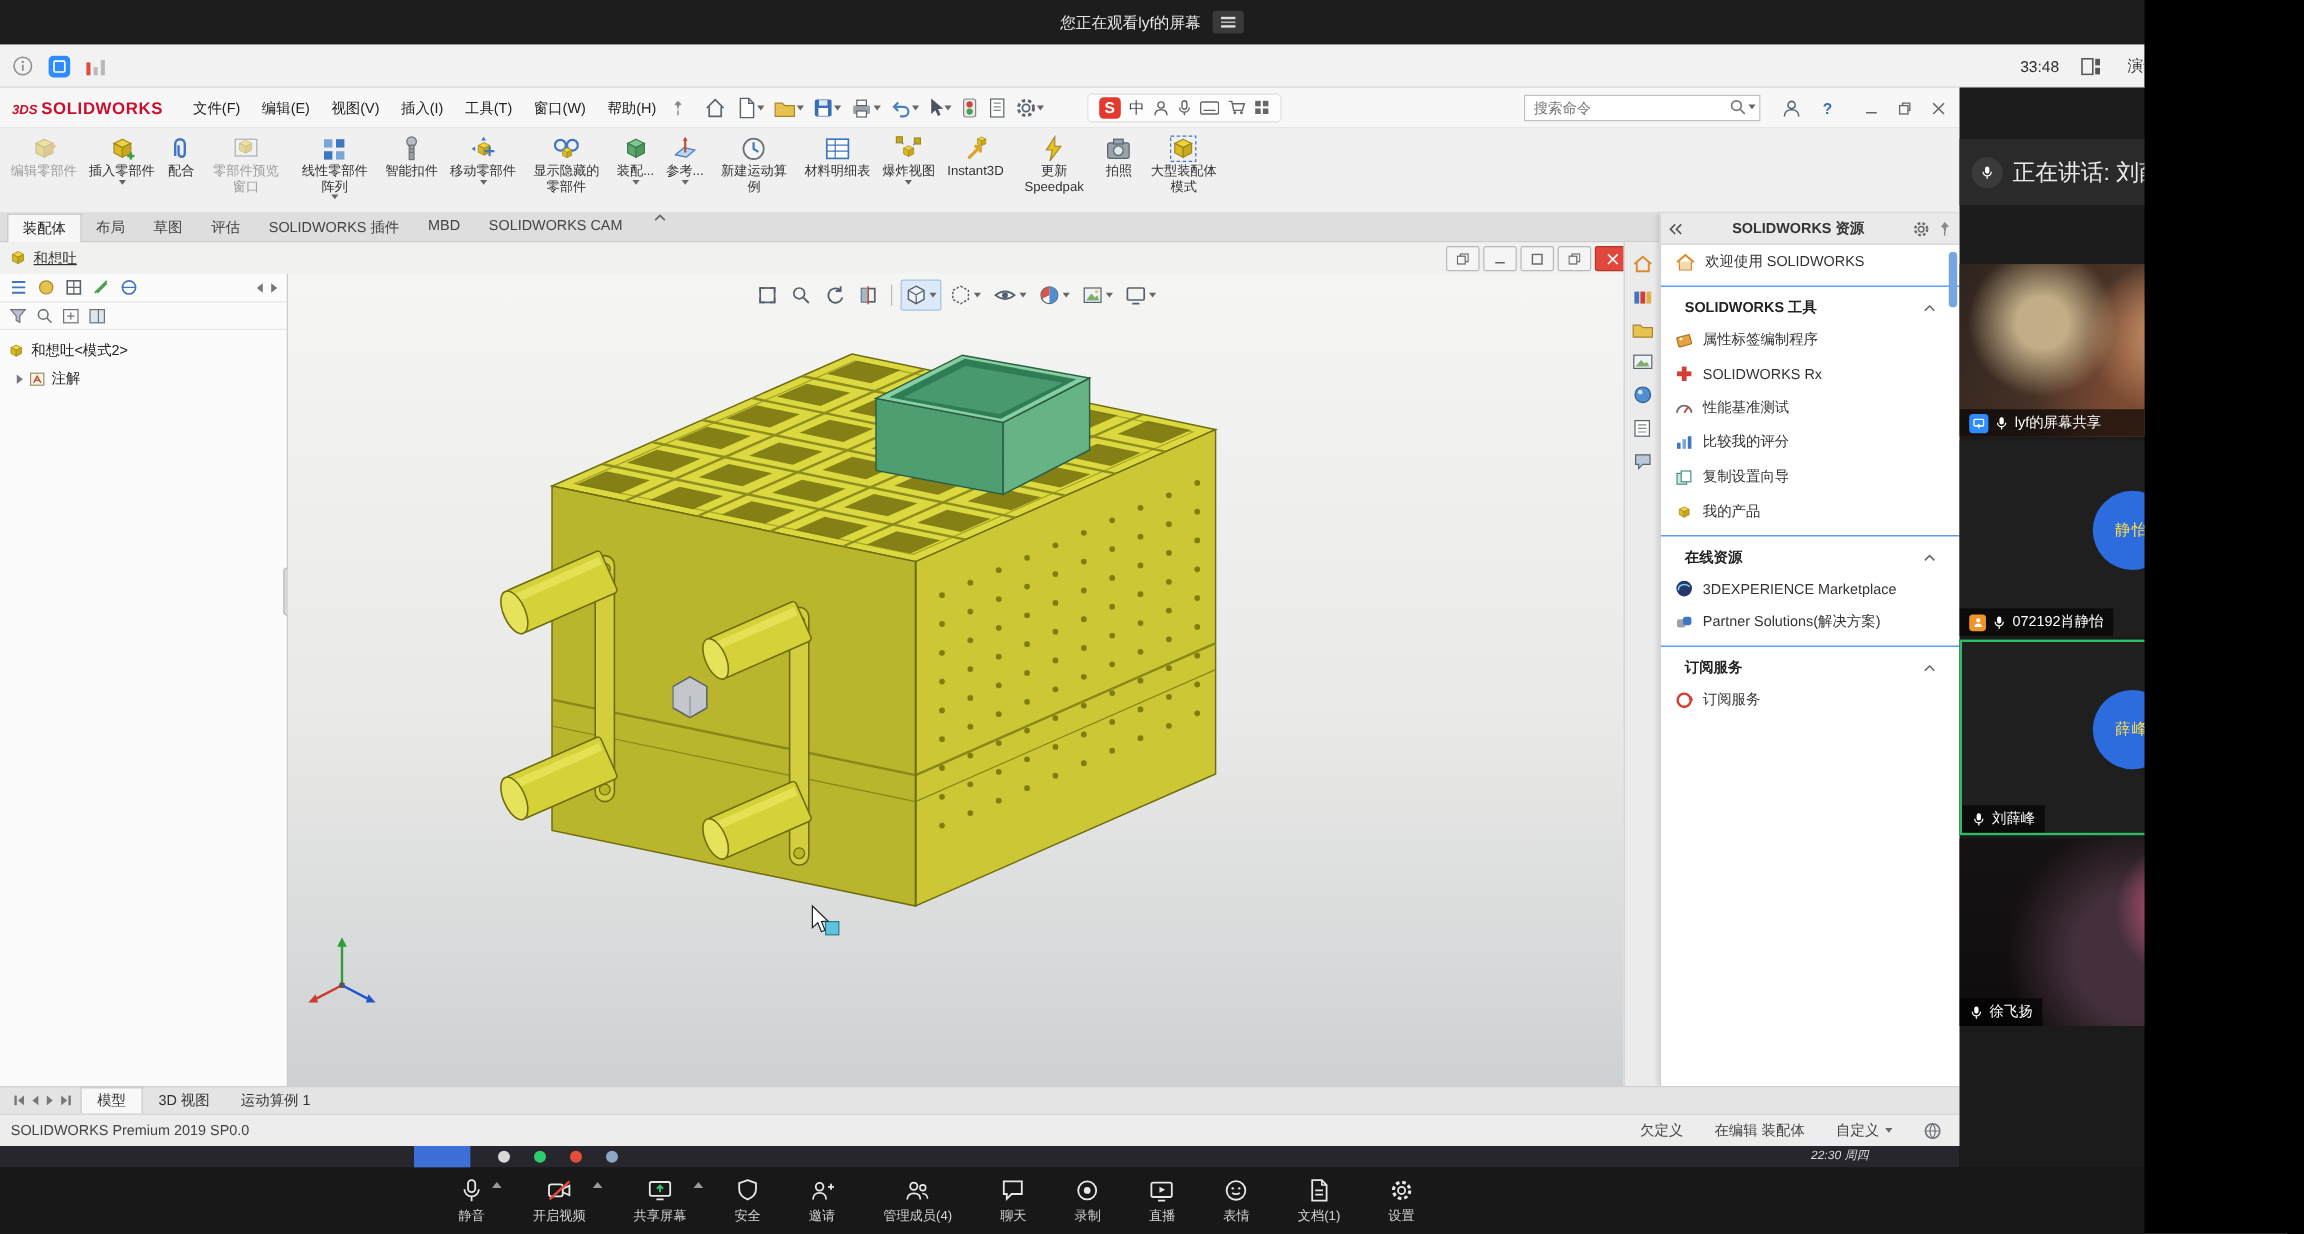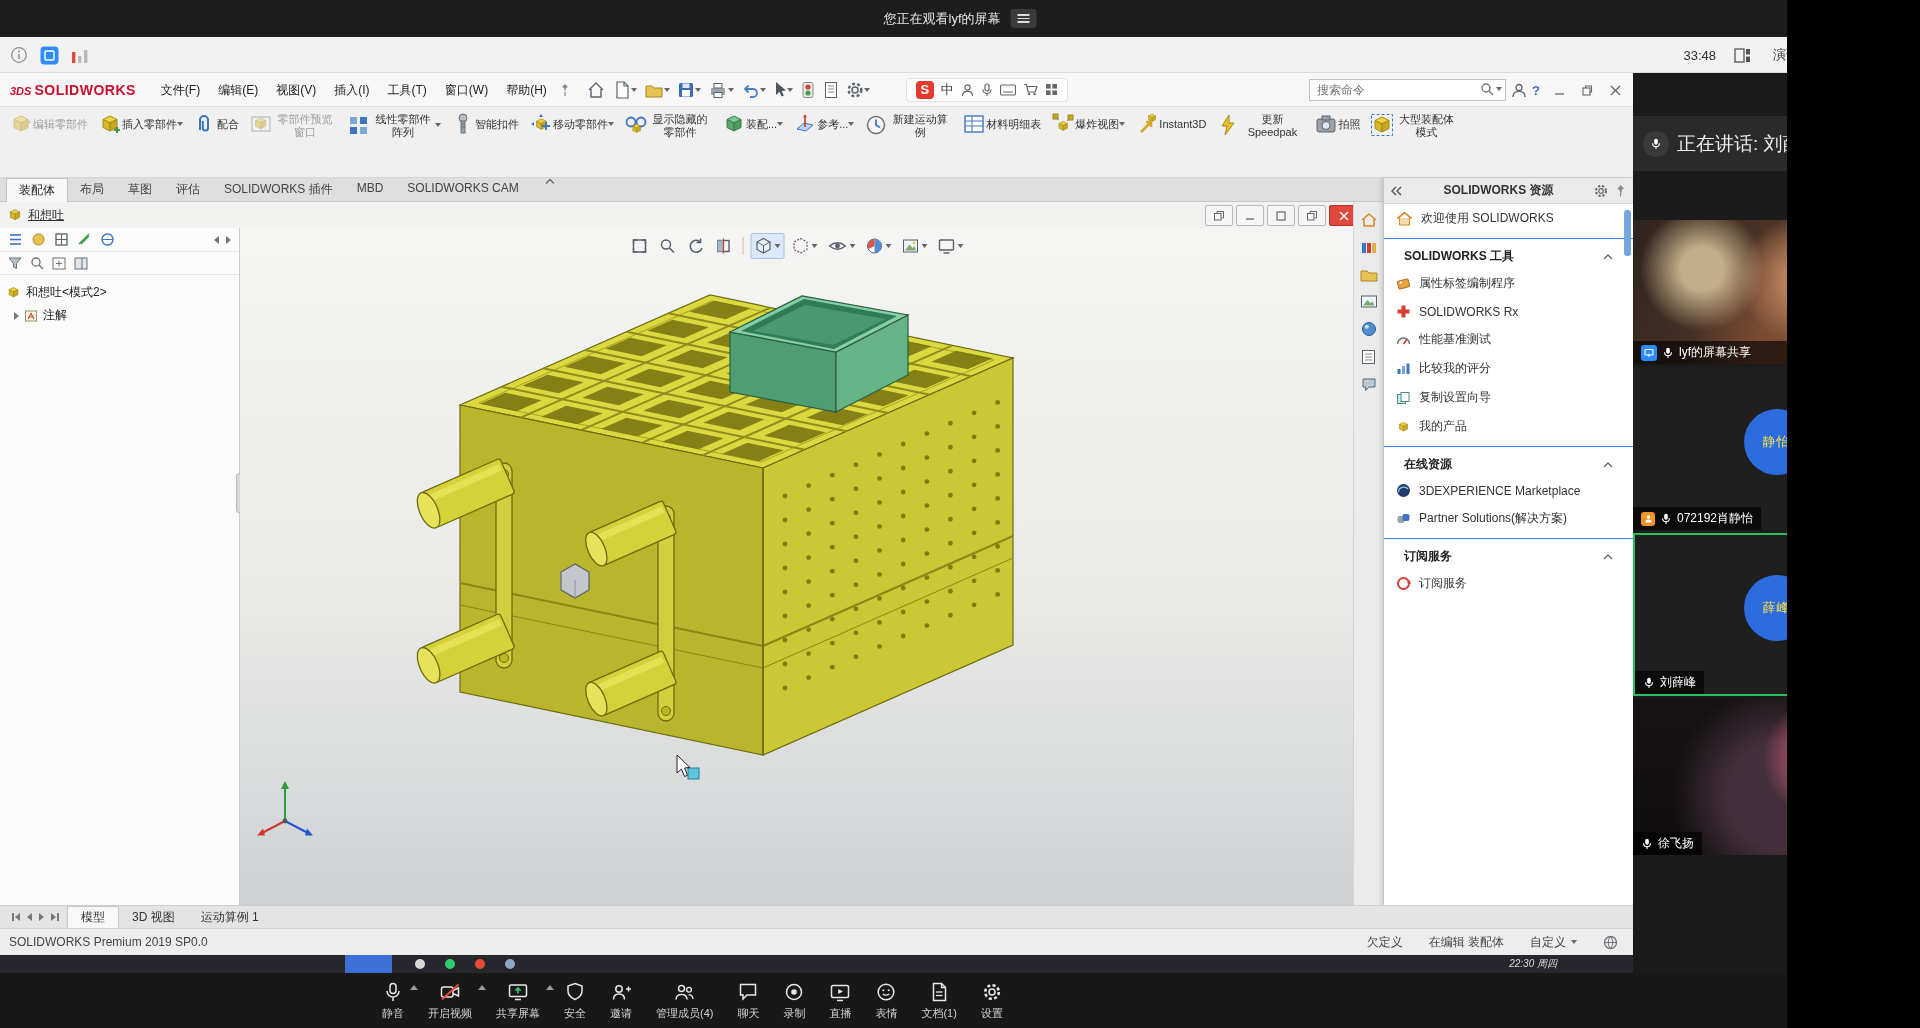--- a/index.html
+++ b/index.html
@@ -34,31 +34,31 @@
   .brandname{color:#c8102e;font-weight:bold;font-size:14px;letter-spacing:.5px;}
   .menus{display:flex;margin-left:16px;}
   .menu{padding:0 9px;font-size:12px;color:#222;line-height:34px;cursor:pointer;}
   .qat{display:flex;align-items:center;margin-left:12px;gap:3px;}
   .qbtn{display:flex;align-items:center;padding:2px 2px;cursor:pointer;}
   .ime{display:flex;align-items:center;gap:7px;margin-left:34px;background:#fdfdfd;
        border:1px solid #e0e0e0;border-radius:4px;padding:2px 9px;}
   .imelogo{width:18px;height:18px;border-radius:4px;background:#e3392f;color:#fff;font-weight:bold;
            font-size:13px;display:flex;align-items:center;justify-content:center;}
   .imemode{font-size:13px;color:#444;}
-  .sw-right{position:absolute;right:4px;top:0;height:34px;display:flex;align-items:center;gap:5px;}
+  .sw-right{position:absolute;right:4px;top:0;height:34px;display:flex;align-items:center;gap:18px;}
   .searchbox{position:relative;}
   .searchbox input{width:158px;height:20px;border:1px solid #c2c2c2;font-size:12px;padding:0 30px 0 7px;
                    background:#fff;color:#333;font-family:inherit;outline:none;}
   .searchicons{position:absolute;right:4px;top:3px;display:flex;align-items:center;gap:2px;}
   .helpq{font-size:13px;color:#3a6fb5;font-weight:bold;}
   .swwin{display:flex;}
   .swwinbtn{width:28px;height:24px;display:flex;align-items:center;justify-content:center;}
   #ribbon{left:0;top:34px;width:1633px;height:71px;background:#f0f0f0;border-bottom:1px solid #d6d6d6;
           box-sizing:border-box;display:flex;align-items:flex-start;padding:3px 0 0 4px;}
-  .rbtn{display:flex;flex-direction:row;align-items:center;padding:2px 5px;font-size:11px;color:#333;
+  .rbtn{display:flex;flex-direction:column;align-items:center;padding:2px 5px;font-size:11px;color:#333;
         text-align:center;line-height:1.15;cursor:pointer;}
   .rbtn .lbl{max-width:64px;margin-top:1px;}
   .rbtn.dis{opacity:.45;}
   #tabrow{left:0;top:105px;width:1383px;height:24px;background:#dedede;display:flex;align-items:flex-start;
           padding-left:6px;box-sizing:border-box;border-bottom:1px solid #c9c9c9;}
   .rtab{padding:3px 12px 3px;font-size:12px;color:#444;cursor:pointer;}
   .rtab.active{background:#f7f7f7;border:1px solid #c3c3c3;border-bottom:none;color:#222;}
   .ribexp{margin-left:14px;margin-bottom:4px;}
   #doctitle{left:0;top:129px;width:1633px;height:26px;background:#f1f1f0;display:flex;align-items:center;
             padding-left:7px;box-sizing:border-box;font-size:12px;color:#333;}
@@ -122,21 +122,21 @@
               background:rgba(0,0,0,.62);padding:3px 8px;font-size:12px;color:#fff;}
   .tile-label.full{right:0;}
   .avatar{position:absolute;left:50%;top:46%;transform:translate(-50%,-50%);width:66px;height:66px;
           border-radius:50%;background:#2d6cdf;color:#fde047;display:flex;align-items:center;
           justify-content:center;font-size:13px;letter-spacing:1px;}
   .sigbars{position:absolute;right:7px;bottom:5px;display:flex;align-items:flex-end;gap:2px;}
   .sigbars i{display:block;width:3px;background:#35c56f;}
   .sb-scroll{position:absolute;right:1px;top:118px;width:4px;height:52px;background:#8b8b8b;border-radius:2px;opacity:.7;}
   
   #meetbar{left:0;top:973px;width:1920px;height:55px;background:#181818;display:flex;align-items:center;}
-  .mb-group{display:flex;align-items:flex-start;margin-left:382px;gap:24px;}
+  .mb-group{display:flex;align-items:flex-start;margin-left:382px;gap:40px;}
   .mbtn{display:flex;flex-direction:column;align-items:center;gap:3px;font-size:11px;color:#d2d2d2;
         position:relative;cursor:pointer;white-space:nowrap;}
   .mbtn .up{position:absolute;right:-14px;top:4px;}
   .endbtn{position:absolute;right:33px;top:12px;height:30px;padding:0 17px;border:1px solid #ea4d4d;
           color:#ea4d4d;font-size:13px;border-radius:6px;display:flex;align-items:center;background:transparent;cursor:pointer;}
   
   .badge{width:16px;height:16px;border-radius:3px;display:flex;align-items:center;justify-content:center;}
 </style>
 </head>
 <body>

